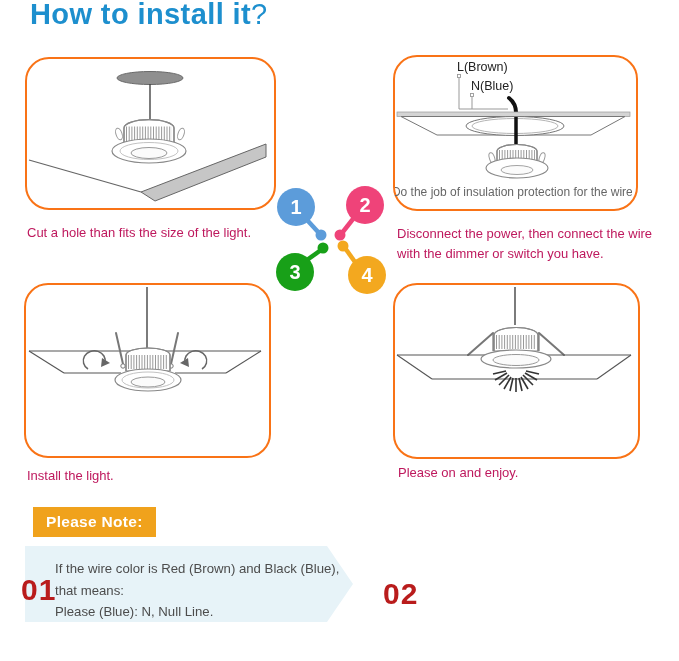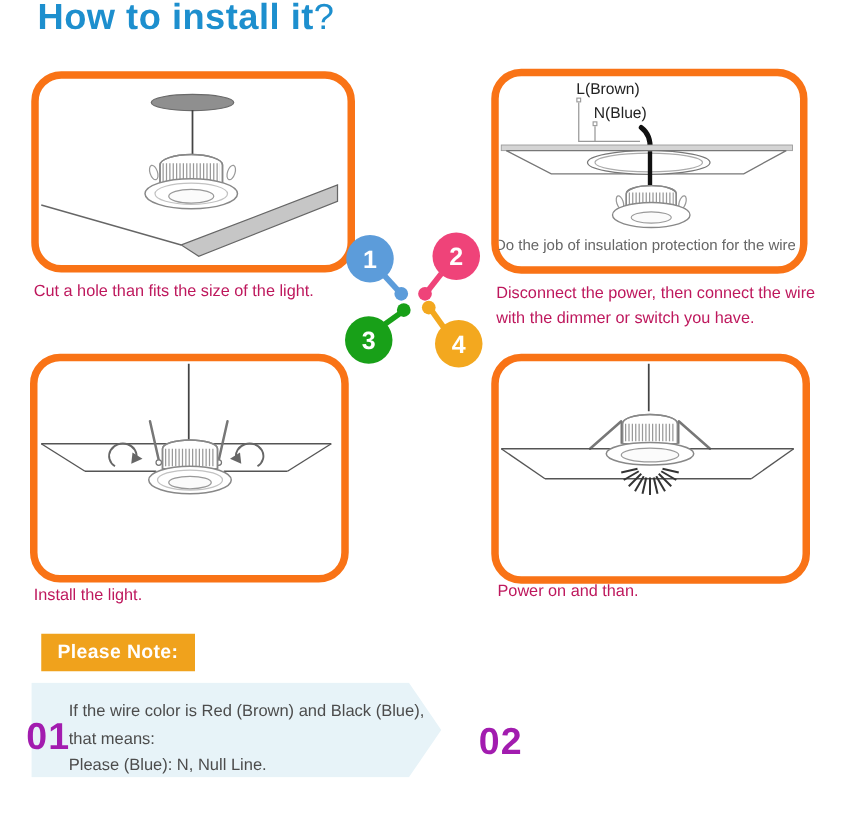--- a/index.html
+++ b/index.html
@@ -1,32 +1,32 @@
 <!DOCTYPE html>
 <html><head>
 <meta charset="utf-8">
 <style>
   html,body{margin:0;padding:0;background:#fff;}
   .stage{position:relative;width:679px;height:661px;background:#ffffff;
          font-family:"Liberation Sans",sans-serif;overflow:hidden;padding-left:21px;}
   .title{position:absolute;left:30px;top:-2px;font-size:29px;font-weight:800;
          color:#1d8fce;letter-spacing:.4px;}
   .title .qmark{font-weight:400;}
-  .panel{position:absolute;border:6px solid #f97316;border-radius:24px;background:#fff;}
+  .panel{position:absolute;border:2px solid #f97316;border-radius:24px;background:#fff;}
   .caption{position:absolute;font-size:13px;color:#be185d;line-height:20px;}
   svg{display:block;}
   svg text{font-family:"Liberation Sans",sans-serif;}
   .badge{position:absolute;left:33px;top:507px;background:#f0a21c;color:#ffffff;
          font-weight:bold;font-size:15.5px;padding:6px 13px;letter-spacing:.3px;}
   .note-item{position:absolute;background:#e7f3f8;}
   .note1{left:25px;top:546px;width:328px;height:76px;
          clip-path:polygon(0 0, calc(100% - 26px) 0, 100% 50%, calc(100% - 26px) 100%, 0 100%);}
   .note2{left:365px;top:546px;width:307px;height:106px;
          clip-path:polygon(26px 0, calc(100% - 26px) 0, 100% 50%, calc(100% - 26px) 100%, 26px 100%, 0 50%);}
-  .note-num{position:absolute;color:#a21caf;font-size:30px;font-weight:800;letter-spacing:1px;}
+  .note-num{position:absolute;color:#b91c1c;font-size:30px;font-weight:800;letter-spacing:1px;}
   .num01{left:21px;top:573px;}
   .num02{left:383px;top:577px;}
   .note-text{position:absolute;font-size:13.2px;color:#4c4c4c;white-space:nowrap;}
   .nt1{left:30px;top:12px;line-height:21.5px;}
   .nt2{left:60px;top:33px;line-height:22px;}
   .cap2{width:278px;}
 </style>
 </head>
 <body>
 
@@ -176,21 +176,21 @@
           <line x1="121" y1="93" x2="121" y2="107"></line>
           <line x1="124" y1="93" x2="127" y2="106"></line>
           <line x1="126" y1="92" x2="133" y2="104"></line>
           <line x1="128" y1="90" x2="138" y2="100"></line>
           <line x1="130" y1="88" x2="142" y2="95"></line>
           <line x1="131" y1="86" x2="144" y2="89"></line>
         </g>
       </g>
     </svg>
   </div>
-  <div class="caption" style="left:398px;top:463px;">Power on and than.</div>
+  <div class="caption" style="left:398px;top:463px;">Please on and enjoy.</div>
 
   <div class="badge">Please Note:</div>
 
   <div class="note-item note1">
     <div class="note-text nt1">
       <div>If the wire color is Red (Brown) and Black (Blue),</div>
       <div>that means:</div>
       <div>Please (Blue): N, Null Line.</div>
     </div>
   </div>

